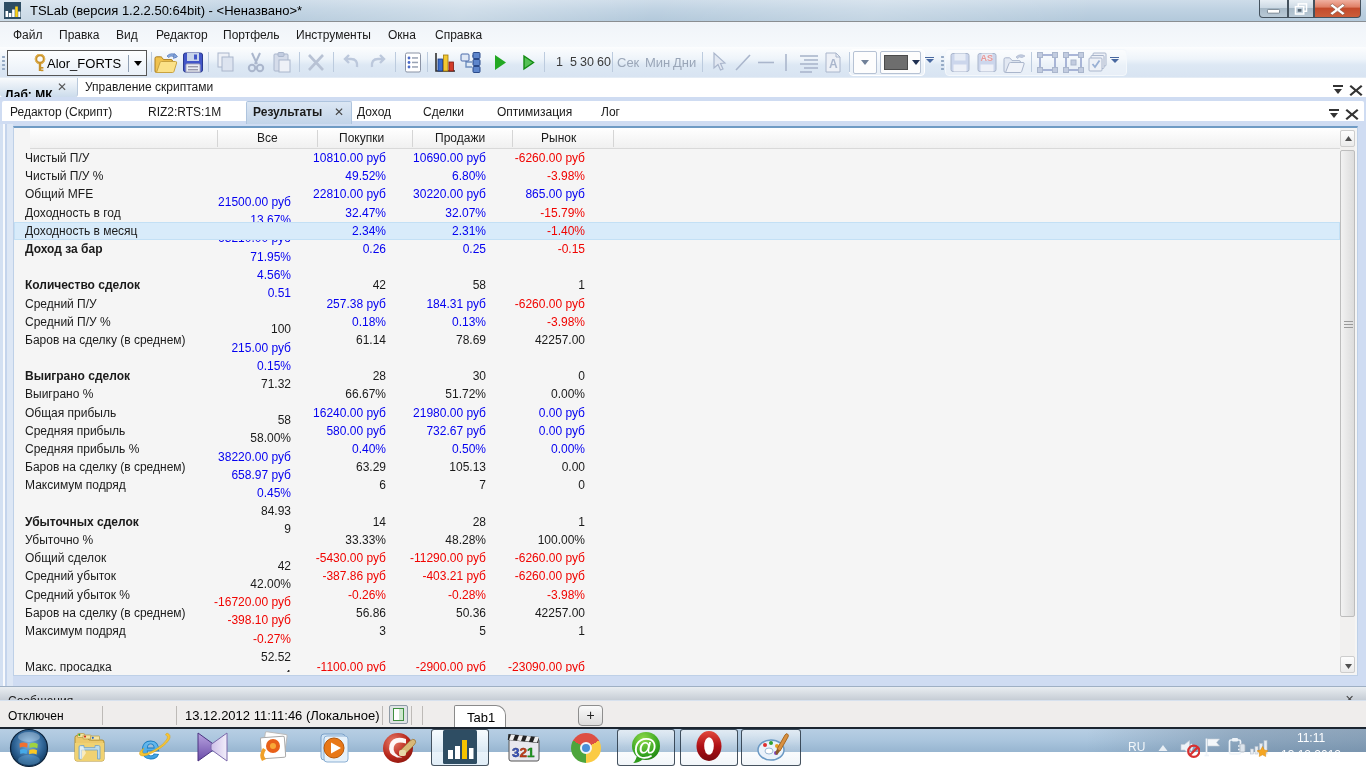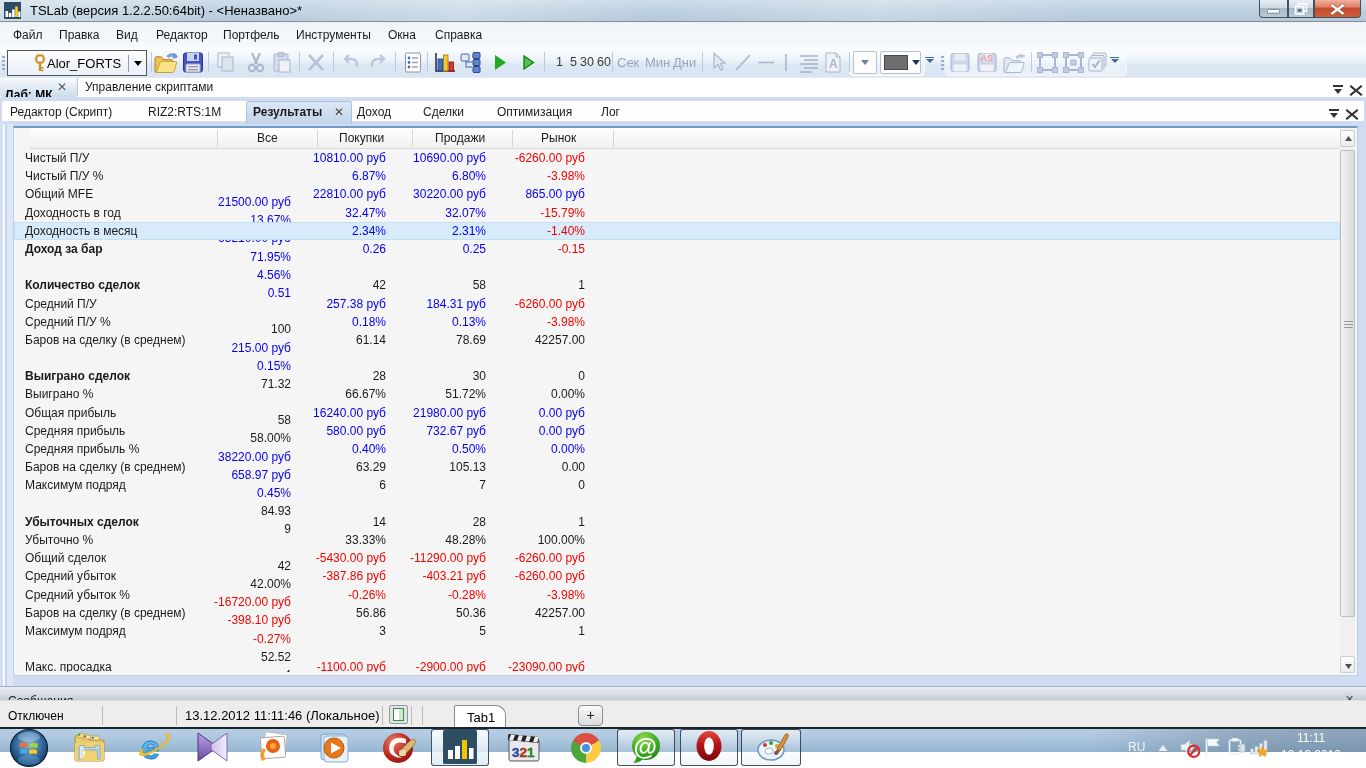--- a/index.html
+++ b/index.html
@@ -379,21 +379,21 @@
 <div class="trow">
         <span class="lb">Чистый П/У</span>
         <span class="c c1 b">21500.00 руб</span>
         <span class="c c2 b">10810.00 руб</span>
         <span class="c c3 b">10690.00 руб</span>
         <span class="c c4 r">-6260.00 руб</span>
       </div>
 <div class="trow">
         <span class="lb">Чистый П/У %</span>
         <span class="c c1 b">13.67%</span>
-        <span class="c c2 b">6.87%</span>
+        <span class="c c2 b">49.52%</span>
         <span class="c c3 b">6.80%</span>
         <span class="c c4 r">-3.98%</span>
       </div>
 <div class="trow">
         <span class="lb">Общий MFE</span>
         <span class="c c1 b">63210.00 руб</span>
         <span class="c c2 b">22810.00 руб</span>
         <span class="c c3 b">30220.00 руб</span>
         <span class="c c4 b">865.00 руб</span>
       </div>

